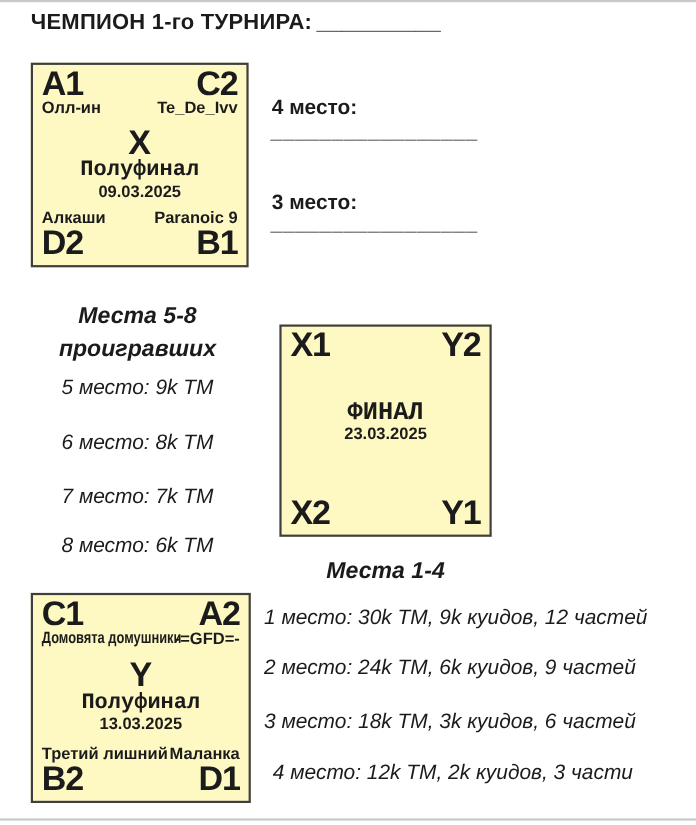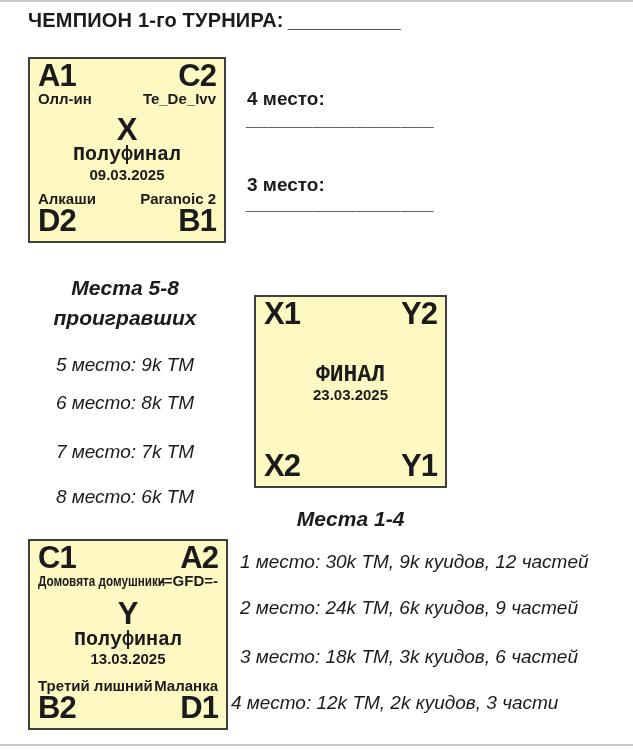--- a/index.html
+++ b/index.html
@@ -84,36 +84,36 @@
     <div class="code">X</div>
     <div class="stage">Полуфинал</div>
     <div class="mdate">09.03.2025</div>
   </div>
   <div class="cr">
     <div class="corner left">
       <div class="team">Алкаши</div>
       <div class="seed">D2</div>
     </div>
     <div class="corner right">
-      <div class="team">Paranoic 2</div>
+      <div class="team">Paranoic 9</div>
       <div class="seed">B1</div>
     </div>
   </div>
 </div>
 
 <div class="ph-label" style="left:247px;top:88px;">4 место:</div>
 <div class="ph-blank" style="left:246px;top:109px;">_________________</div>
 <div class="ph-label" style="left:247px;top:174px;">3 место:</div>
 <div class="ph-blank" style="left:246px;top:193px;">_________________</div>
 
 <div class="losers-head">
   <div>Места 5-8</div>
   <div>проигравших</div>
 </div>
-<div class="place-item centered" style="top:342px;margin-top:12px;">5 место: 9k TM</div>
+<div class="place-item centered" style="top:342px;">5 место: 9k TM</div>
 <div class="place-item centered" style="top:392px;">6 место: 8k TM</div>
 <div class="place-item centered" style="top:441px;">7 место: 7k TM</div>
 <div class="place-item centered" style="top:486px;">8 место: 6k TM</div>
 
 <div class="match-box box-final">
   <div class="cr">
     <div class="corner left">
       <div class="seed">X1</div>
     </div>
     <div class="corner right">
@@ -160,15 +160,15 @@
     <div class="corner right">
       <div class="team">Маланка</div>
       <div class="seed">D1</div>
     </div>
   </div>
 </div>
 
 <div class="place-item" style="left:240px;top:551px;">1 место: 30k TM, 9k куидов, 12 частей</div>
 <div class="place-item" style="left:240px;top:597px;">2 место: 24k TM, 6k куидов, 9 частей</div>
 <div class="place-item" style="left:240px;top:646px;">3 место: 18k TM, 3k куидов, 6 частей</div>
-<div class="place-item" style="left:231px;top:692px;">4 место: 12k TM, 2k куидов, 3 части</div>
+<div class="place-item" style="left:248px;top:692px;">4 место: 12k TM, 2k куидов, 3 части</div>
 
 <div class="pageline bottom"></div>
 
 </body></html>

